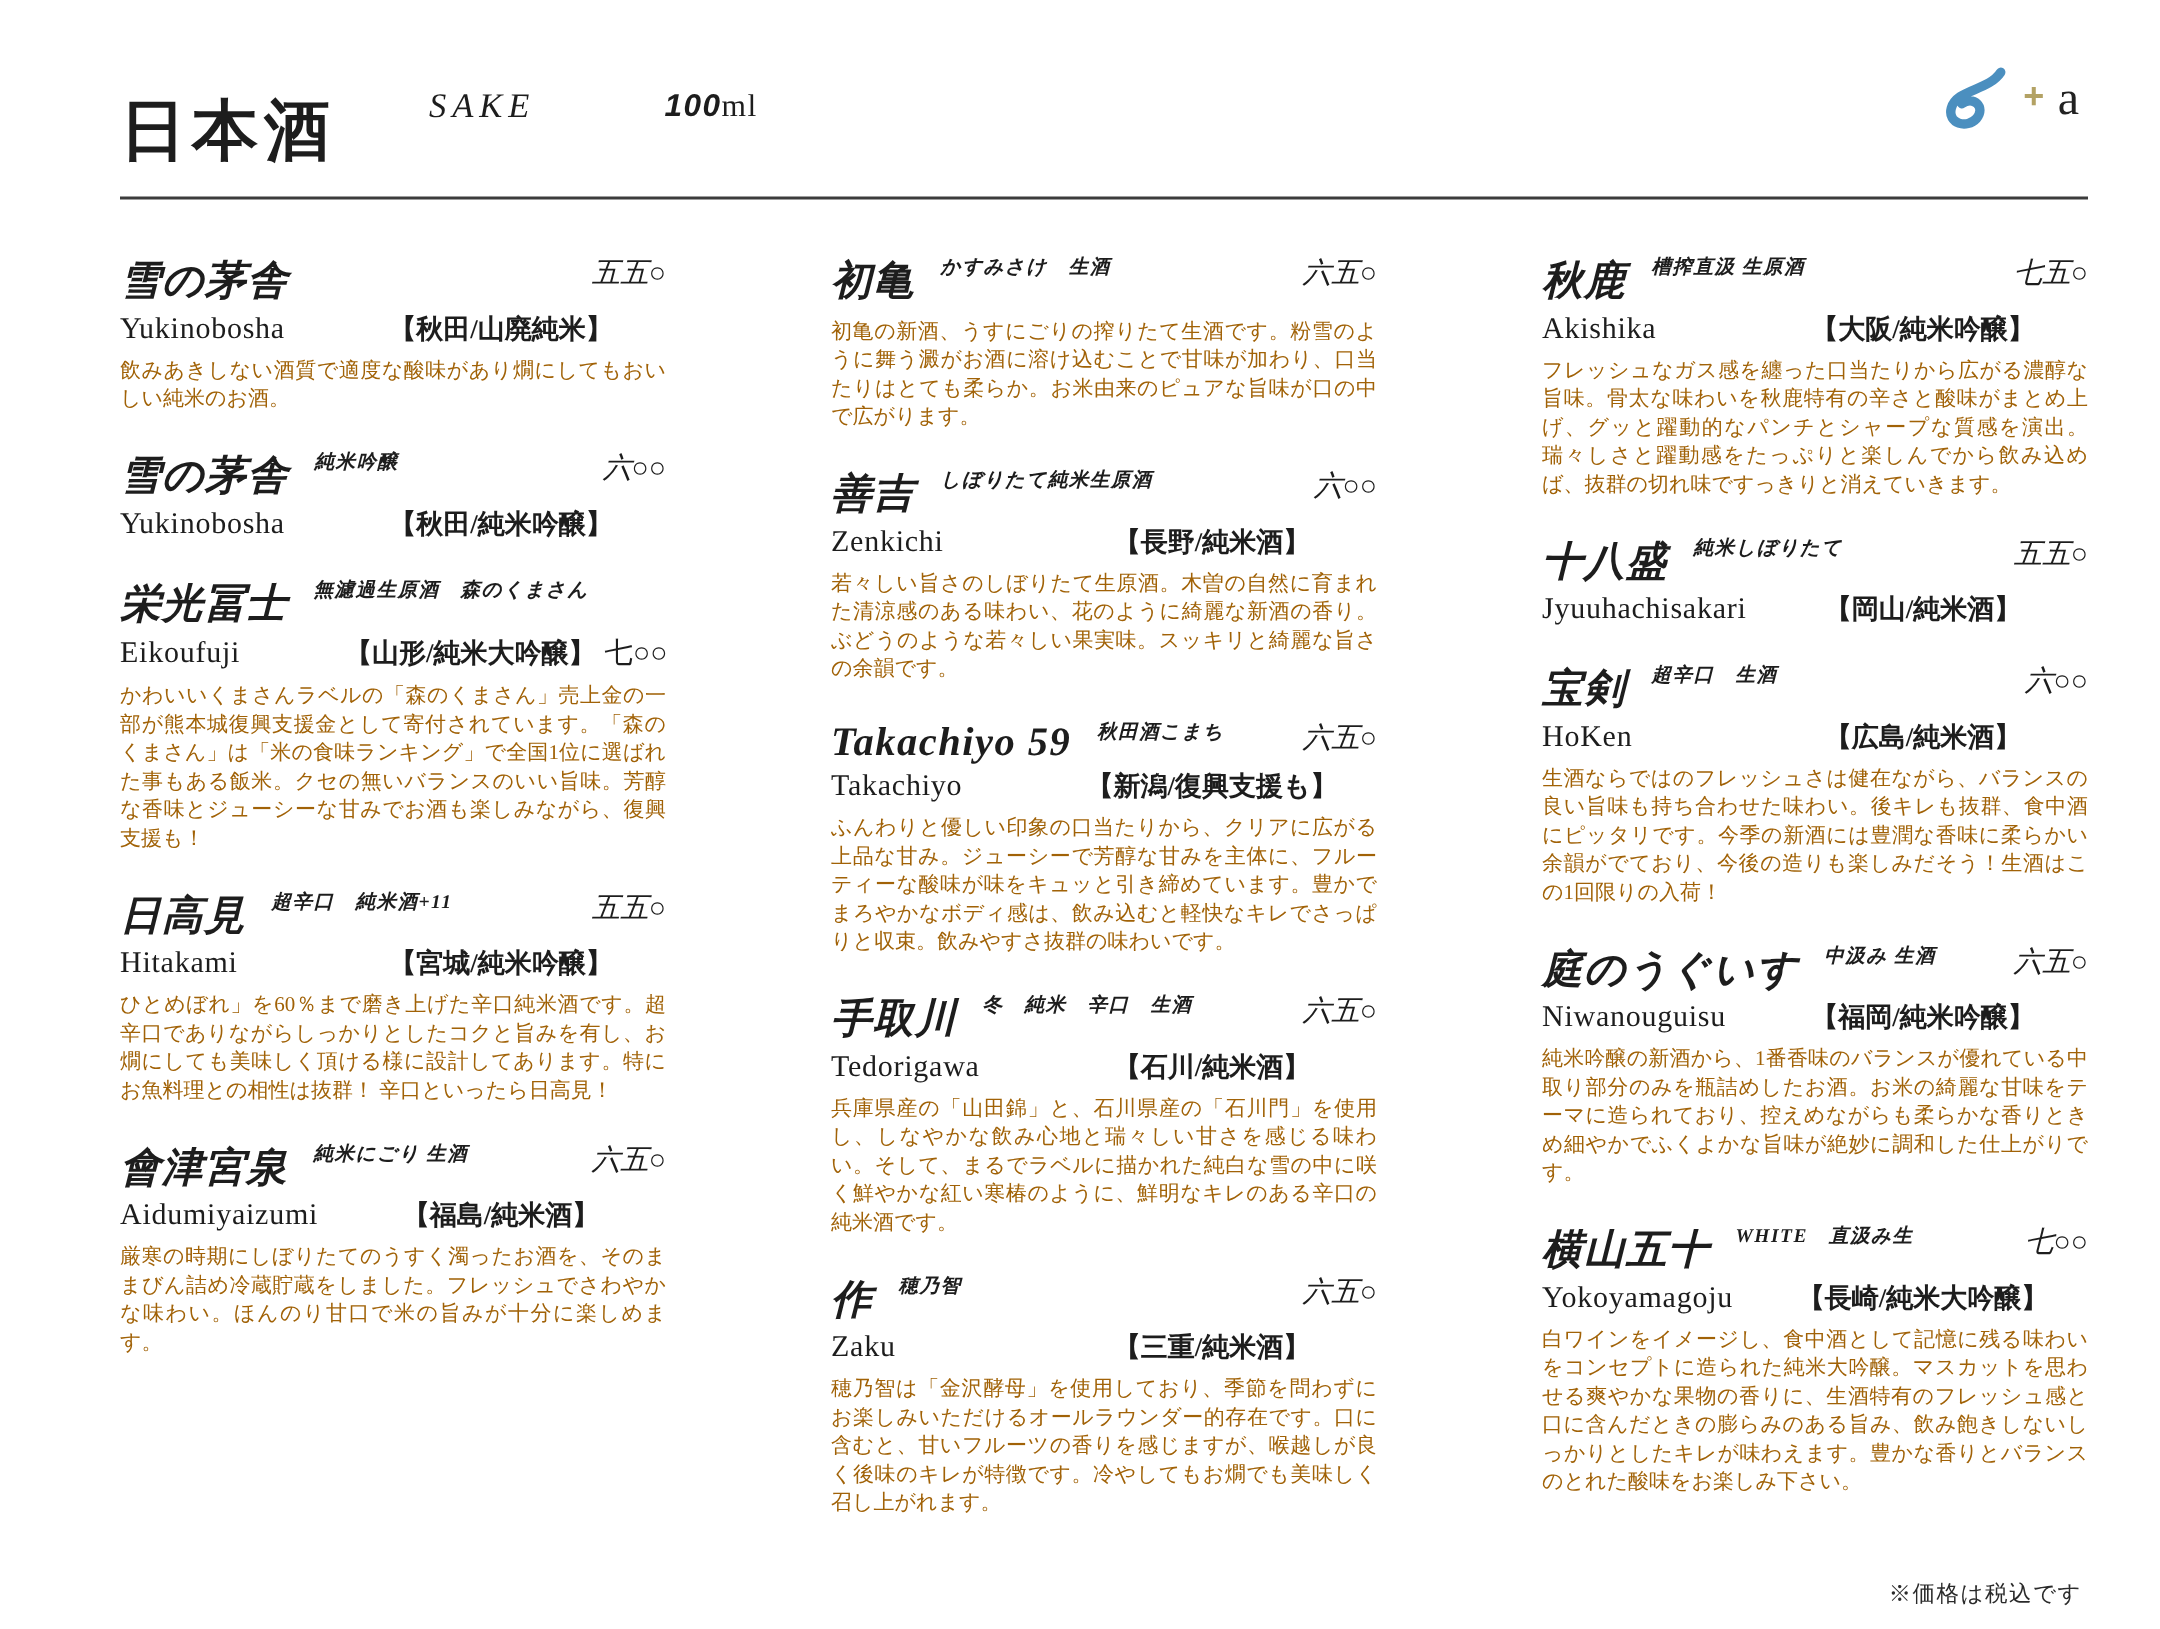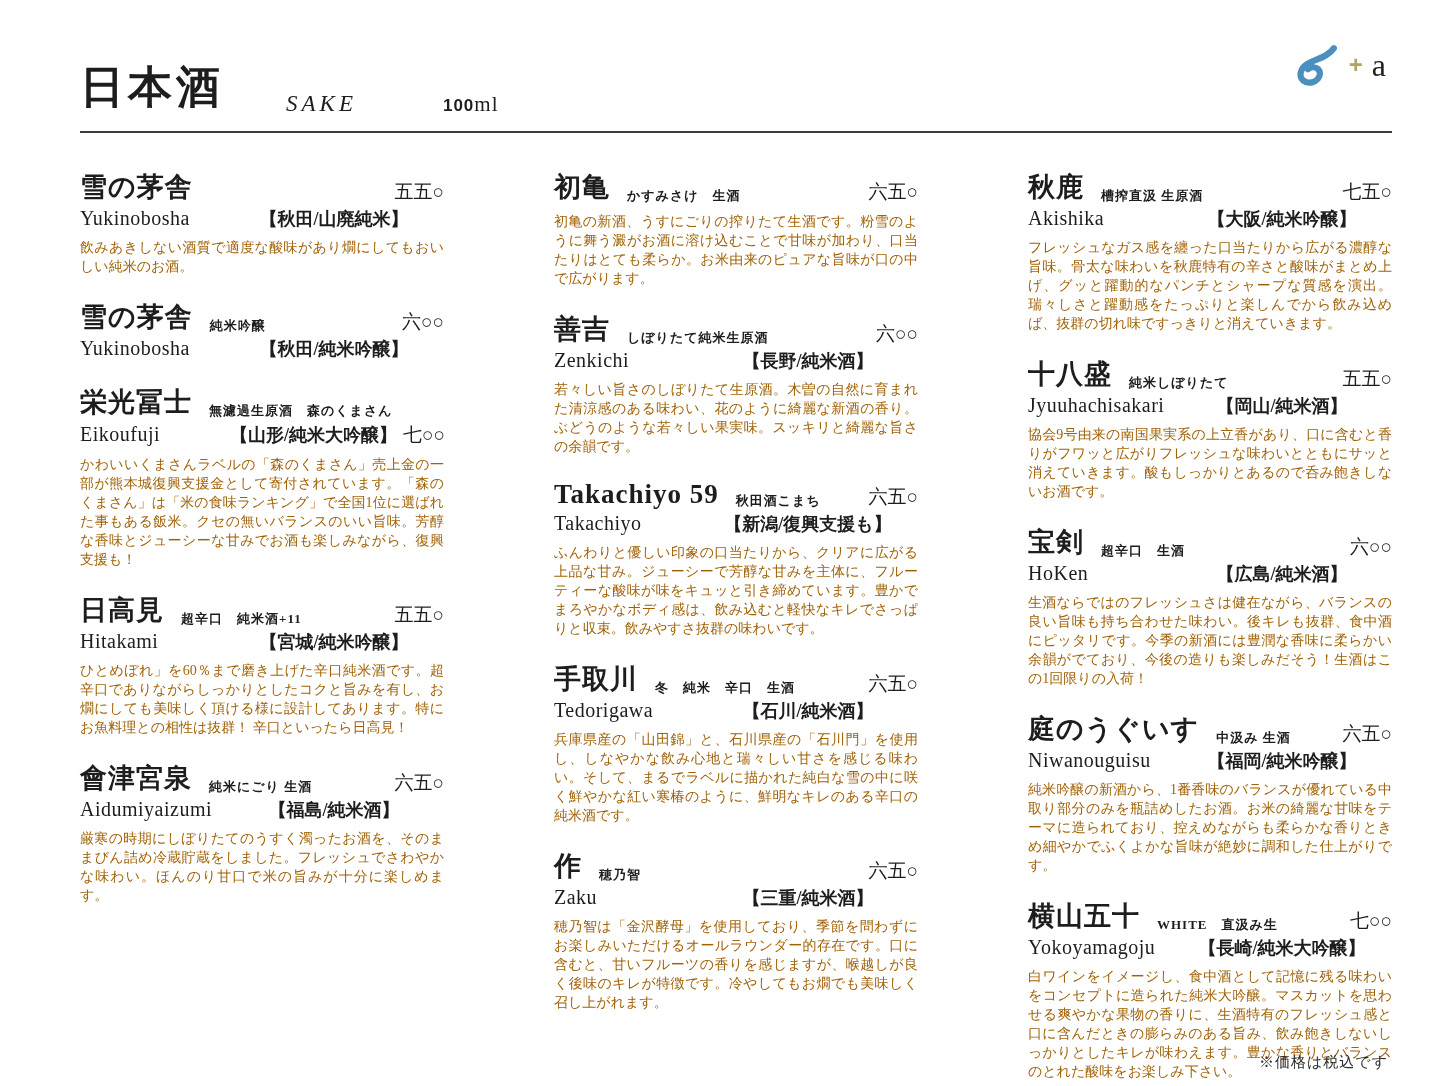--- a/index.html
+++ b/index.html
@@ -6,37 +6,37 @@
   html, body { width:1440px; height:1086px; background:#ffffff; }
   body {
     font-family:"Liberation Serif","DejaVu Serif",serif;
     color:#1d1d1d;
     position:relative;
     overflow:hidden;
   }
   .page { padding:58px 48px 0 80px; position:relative; }
 
   
-  .menu-header { display:flex; align-items:flex-end; position:relative; }
+  .menu-header { display:flex; align-items:flex-start; position:relative; }
   .menu-title { font-size:44px; font-weight:bold; letter-spacing:4px; }
   .menu-subtitle { font-size:23px; letter-spacing:4px; margin-left:62px;font-style:italic; }
   .menu-volume { font-size:21px; margin-left:86px; letter-spacing:1px; }
-  .menu-volume .vol-num { font-family:"Liberation Sans","DejaVu Sans",sans-serif; font-weight:bold; font-size:17px; }
+  .menu-volume .vol-num { font-family:"Liberation Sans","DejaVu Sans",sans-serif; font-weight:bold; font-size:21px;font-style:italic; }
   .brand-logo { position:absolute; right:6px; top:-14px; display:flex; align-items:center; gap:9px; }
   .brand-plus { color:#b3a264; font-family:"Liberation Sans",sans-serif; font-weight:bold; font-size:24px; line-height:1; }
   .brand-letter { font-size:32px; color:#222; line-height:1; }
   .header-rule { border-bottom:2px solid #3c3c3c; margin-top:14px; }
 
   
   .menu-columns { display:flex; gap:110px; margin-top:36px; }
   .menu-column { width:364px; flex:0 0 364px; }
 
   
   .entry { margin-bottom:23px; }
-  .entry-head { display:flex; align-items:flex-end; }
+  .entry-head { display:flex; align-items:flex-start;font-style:italic; }
   .jp-name { font-size:27px; font-weight:bold; white-space:nowrap; letter-spacing:1px; }
   .jp-sub { font-size:13px; font-weight:bold; margin-left:17px; white-space:nowrap; letter-spacing:1px; }
   .price { font-size:19px; margin-left:auto; white-space:nowrap; padding-left:6px; }
   .entry-sub { display:flex; align-items:baseline; margin-top:2px; }
   .romaji { font-size:20px; flex:0 0 150px; white-space:nowrap; letter-spacing:0.5px; }
   .region { font-size:18px; font-weight:bold; flex:1 1 auto; text-align:center; white-space:nowrap; }
   .price2 { font-size:19px; white-space:nowrap; padding-left:6px; }
   .desc { font-size:14px; line-height:19px; margin-top:7px; text-align:justify; color:#a16207; }
 
   .footnote { position:absolute; right:52px; bottom:14px; font-size:15px; color:#2a2a2a; letter-spacing:1px; }
@@ -218,21 +218,20 @@
     <div class="entry-head">
       <span class="jp-name">十八盛</span>
       <span class="jp-sub">純米しぼりたて</span>
       <span class="price">五五○</span>
     </div>
     <div class="entry-sub">
       <span class="romaji">Jyuuhachisakari</span>
       <span class="region">【岡山/純米酒】</span>
       <span class="price2"></span>
     </div>
-    <p class="desc">協会9号由来の南国果実系の上立香があり、口に含むと香りがフワッと広がりフレッシュな味わいとともにサッと消えていきます。酸もしっかりとあるので呑み飽きしないお酒です。</p>
   </div>
 
   <div class="entry">
     <div class="entry-head">
       <span class="jp-name">宝剣</span>
       <span class="jp-sub">超辛口　生酒</span>
       <span class="price">六○○</span>
     </div>
     <div class="entry-sub">
       <span class="romaji">HoKen</span>

